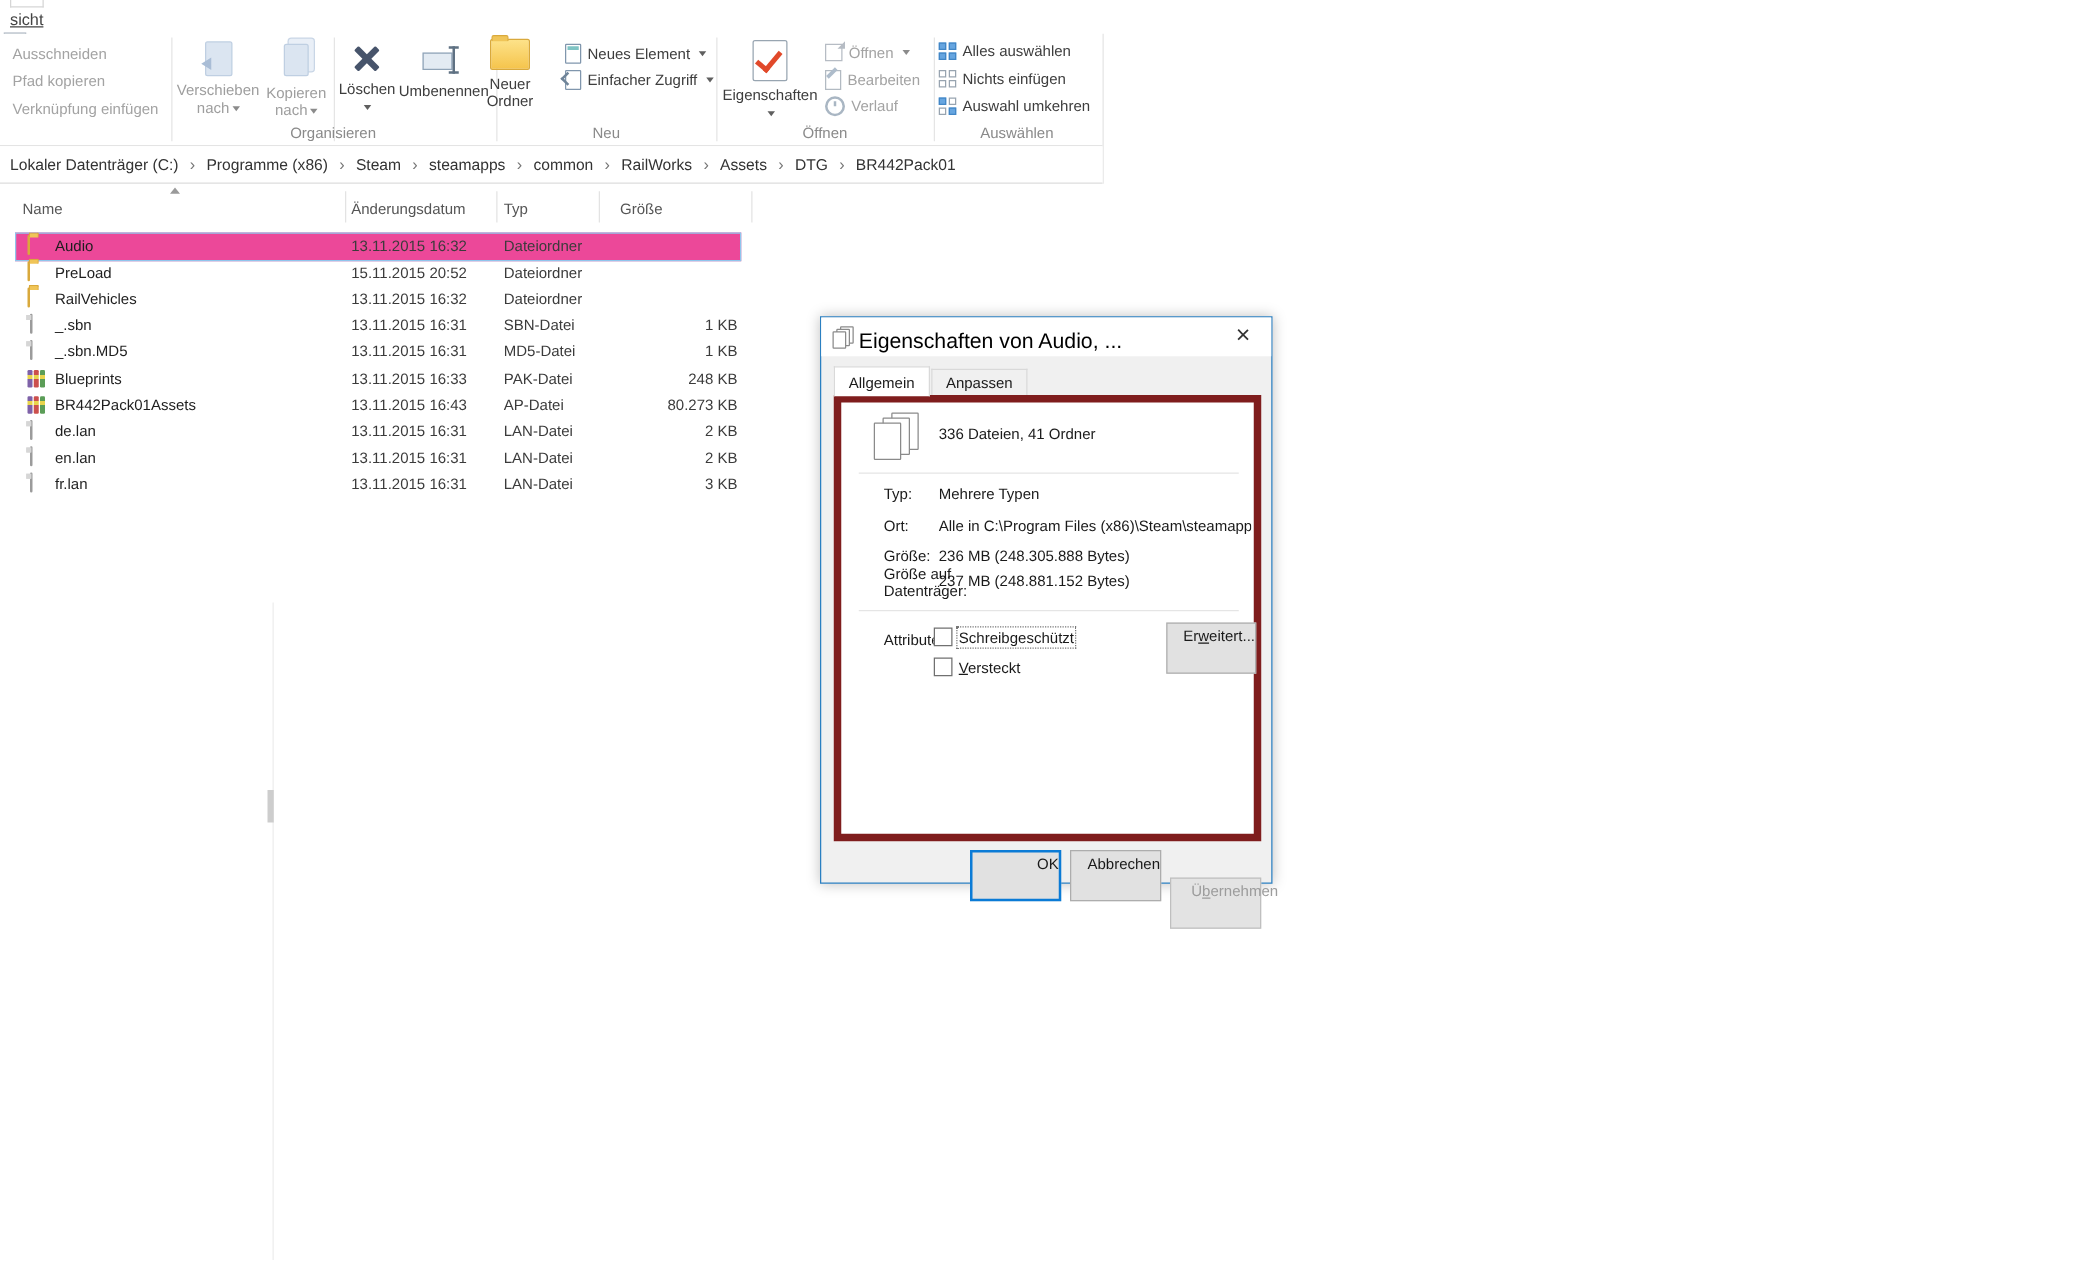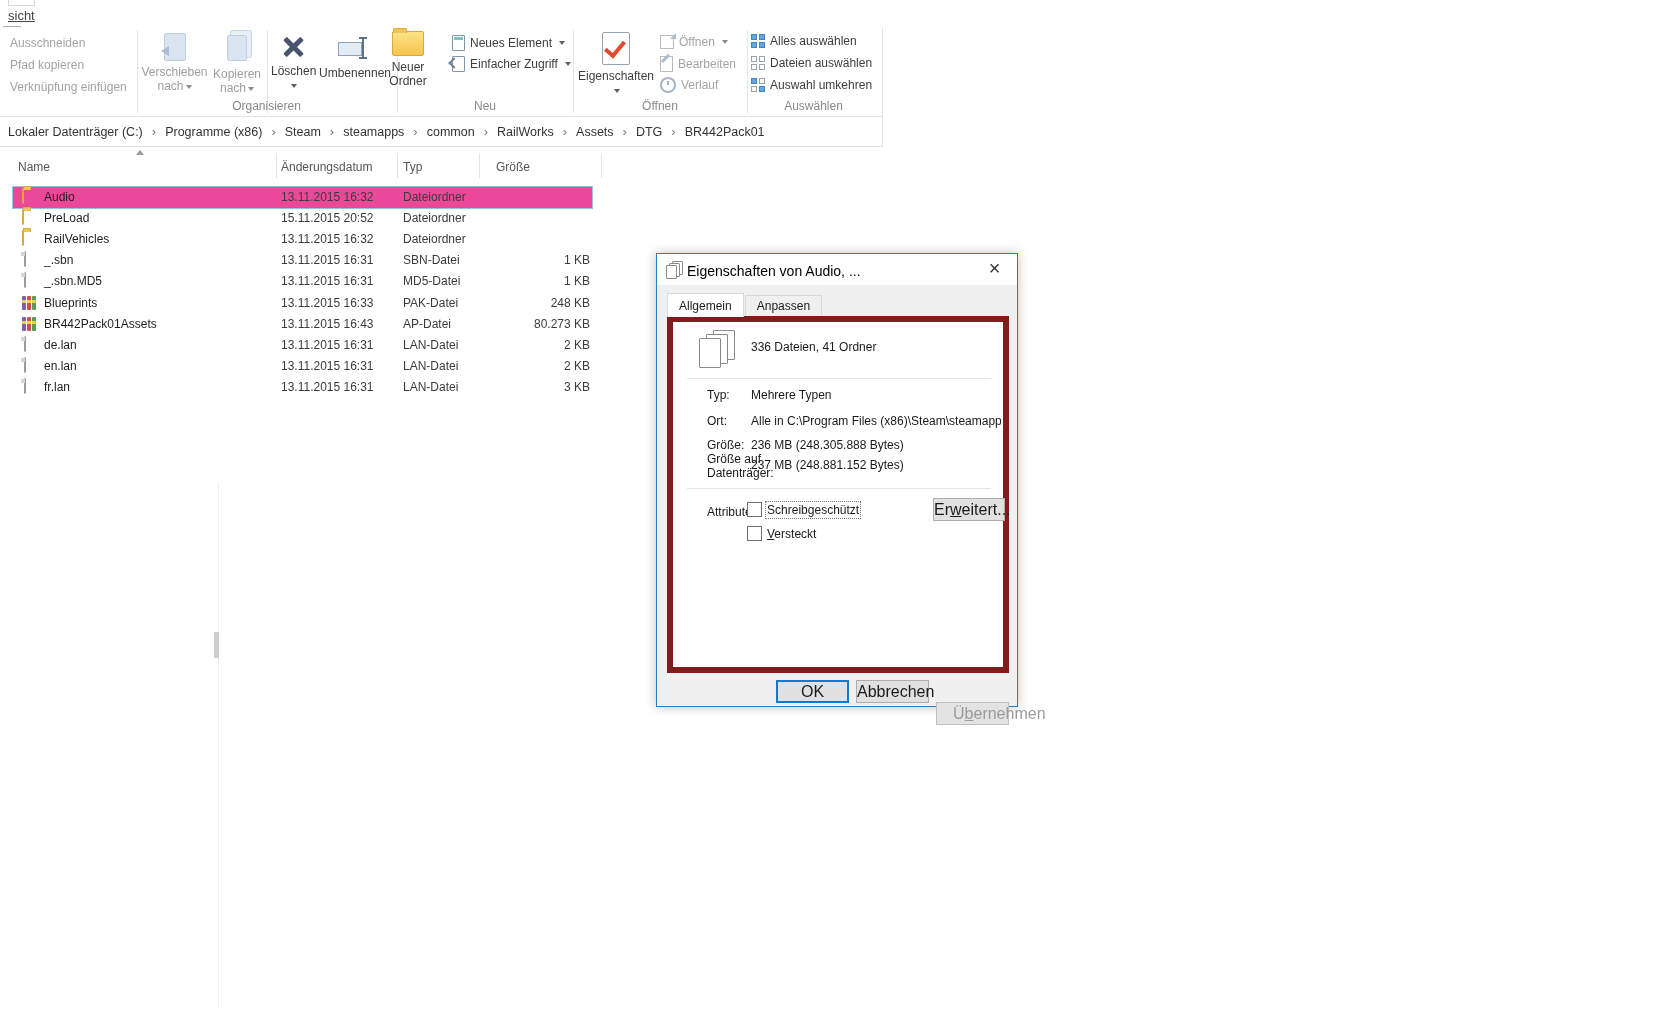--- a/index.html
+++ b/index.html
@@ -85,36 +85,36 @@
 
   
   #clip-artifact{position:absolute;left:8px;top:0;width:25px;height:5px;border:1px solid #d6d6d6;border-top:none;}
   #tab-partial{position:absolute;left:8px;top:8px;font-size:13px;color:#444;text-decoration:underline;}
   #keytip{position:absolute;left:3px;top:26px;width:16px;height:16px;background:#f2f4f6;border:1px solid #a8b2bd;font-size:11px;color:#444;text-align:center;line-height:16px;box-shadow:1px 1px 0 rgba(0,0,0,.08);}
 
   
   #dialog{position:absolute;left:656px;top:253px;width:362px;height:454px;background:#f0f0f0;
           border:1px solid #2a7fc1;box-shadow:0 0 10px rgba(0,0,0,.25);box-sizing:border-box;font-size:12px;color:#1a1a1a;}
   #dlg-titlebar{position:absolute;left:0;top:0;right:0;height:31px;background:#fff;}
-  #dlg-title{position:absolute;left:30px;top:9px;font-size:14px;color:#000;white-space:nowrap;}
+  #dlg-title{position:absolute;left:30px;top:9px;font-size:17px;color:#000;white-space:nowrap;}
   #dlg-close{position:absolute;right:0;top:0;width:45px;height:30px;text-align:center;font-size:20px;line-height:28px;color:#333;}
   .pages-ic{position:relative;}
   .pages-ic .pg{position:absolute;background:#fff;border:1px solid #8a8a8a;border-radius:1px;}
   #dlg-tabs{position:absolute;left:10px;top:40px;height:23px;display:flex;align-items:flex-end;}
   .tab{font-size:12px;padding:3px 11px 4px 11px;border:1px solid #d9d9d9;border-bottom:none;background:#f0f0f0;color:#1a1a1a;margin-right:1px;}
   .tab.active{background:#fff;padding-top:5px;position:relative;z-index:3;}
   #dlg-panel{position:absolute;left:10px;top:62px;width:342px;height:357px;background:#fff;border:6px solid #7f1d1d;box-sizing:border-box;z-index:2;}
   .hr{position:absolute;left:14px;right:12px;height:1px;background:#e5e5e5;}
   .fld-label{position:absolute;left:14px;width:66px;line-height:14px;margin-left:20px;}
   .fld-value{position:absolute;left:78px;right:2px;white-space:nowrap;overflow:hidden;}
   .chkrow{position:absolute;left:74px;display:flex;align-items:center;gap:5px;}
   .chkbox{width:13px;height:13px;background:#fff;border:1px solid #707070;flex:none;}
   .chklabel{white-space:nowrap;}
   .chklabel.focused{outline:1px dotted #777;outline-offset:1px;}
-  .btn{position:absolute;height:23px;background:#e1e1e1;border:1px solid #adadad;font-size:16px;color:#1a1a1a;text-align:center;line-height:21px;box-sizing:border-box;}
+  .btn{position:absolute;height:41px;background:#e1e1e1;border:1px solid #adadad;font-size:12px;color:#1a1a1a;text-align:right;line-height:21px;box-sizing:border-box;}
   .btn.default{border:2px solid #0b7bd6;line-height:19px;}
   .btn.disabled{color:#9c9c9c;border-color:#bfbfbf;background:#e3e3e3;}
   u{text-decoration:underline;}
 </style>
 </head>
 <body>
 
 <div id="screen" class="nosel">
 
   <div id="clip-artifact"></div>
@@ -208,21 +208,21 @@
         </span>
       <span>Alles auswählen</span>
     </div>
     <div class="rib-row" style="left:751px;top:29px;">
       <span class="selgrid">
           <span class="sq-o"></span>
           <span class="sq-o"></span>
           <span class="sq-o"></span>
           <span class="sq-o"></span>
         </span>
-      <span>Dateien auswählen</span>
+      <span>Nichts einfügen</span>
     </div>
     <div class="rib-row" style="left:751px;top:51px;">
       <span class="selgrid">
           <span class="sq-f"></span>
           <span class="sq-o"></span>
           <span class="sq-o"></span>
           <span class="sq-f"></span>
         </span>
       <span>Auswahl umkehren</span>
     </div>

